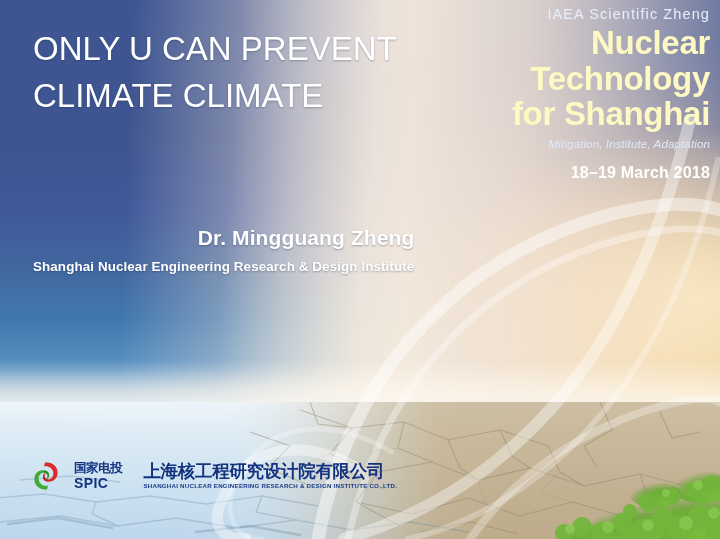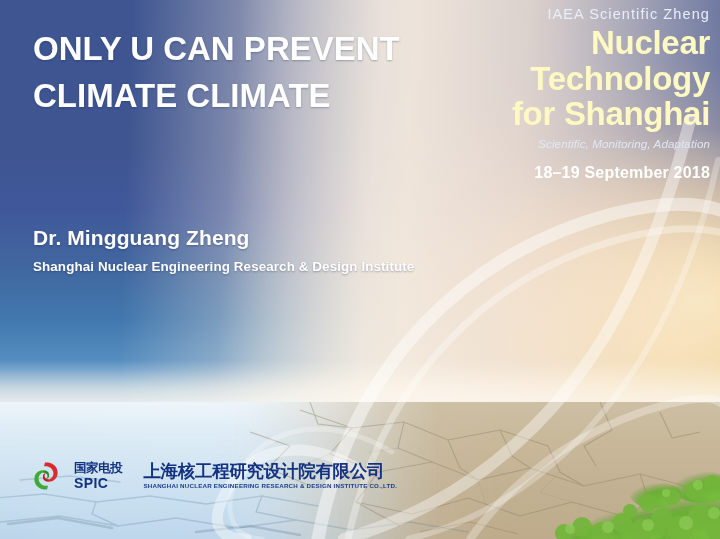--- a/index.html
+++ b/index.html
@@ -142,35 +142,36 @@
   #arcs { position: absolute; inset: 0; pointer-events: none; }
 
   
   #headline {
     position: absolute;
     left: 33px; top: 26px;
     width: 430px;
     color: #ffffff;
     font-size: 33px;
     line-height: 1.42;
-    font-weight: 700;
+    font-weight: 400;
     letter-spacing: 0px;
     text-shadow: 0 1px 2px rgba(20,35,70,0.30);
   }
 
   #author-block {
     position: absolute;
     left: 33px; top: 226px;
     color: #ffffff;
   }
   #author-name {
     font-size: 21px;
     font-weight: 700;
     letter-spacing: .1px;
     text-shadow: 0 1px 2px rgba(20,35,70,0.35);
+    text-align: right;
   }
   #author-affil {
     margin-top: 9px;
     font-size: 13.4px;
     font-weight: 700;
     letter-spacing: .1px;
     text-shadow: 0 1px 2px rgba(20,35,70,0.35);
   }
 
   
@@ -381,22 +382,22 @@
   <div id="author-block">
     <div id="author-name">Dr. Mingguang Zheng</div>
     <div id="author-affil">Shanghai Nuclear Engineering Research &amp; Design Institute</div>
   </div>
 
   <div id="iaea-banner">
     <div id="iaea-kicker">IAEA Scientific Zheng</div>
     <div class="iaea-big l1">Nuclear</div>
     <div class="iaea-big l2">Technology</div>
     <div class="iaea-big l3">for Shanghai</div>
-    <div id="iaea-sub">Scientific, Monitoring, Adaptation</div>
-    <div id="iaea-dates">18–19 September 2018</div>
+    <div id="iaea-sub">Mitigation, Institute, Adaptation</div>
+    <div id="iaea-dates">18–19 March 2018</div>
   </div>
 
   <div id="logo-lockup">
 
     <svg id="spic-mark" viewBox="0 0 52 60">
       <path d="M30,3 C44,5 51,16 49,27 C47,38 37,43 28,41 C22,39.6 19,35 20,30
                C21,25.4 25,23 29,24 C24,24.4 22,28 23,31.6 C24,35.8 28.6,38 33,36.6
                C39,34.6 42,28 40.4,21.6 C38.6,14 31,9 22,10.6 L24,3 Z" fill="#d92b2b"></path>
       <path d="M22,57 C8,55 1,44 3,33 C5,22 15,17 24,19 C30,20.4 33,25 32,30
                C31,34.6 27,37 23,36 C28,35.6 30,32 29,28.4 C28,24.2 23.4,22 19,23.4

